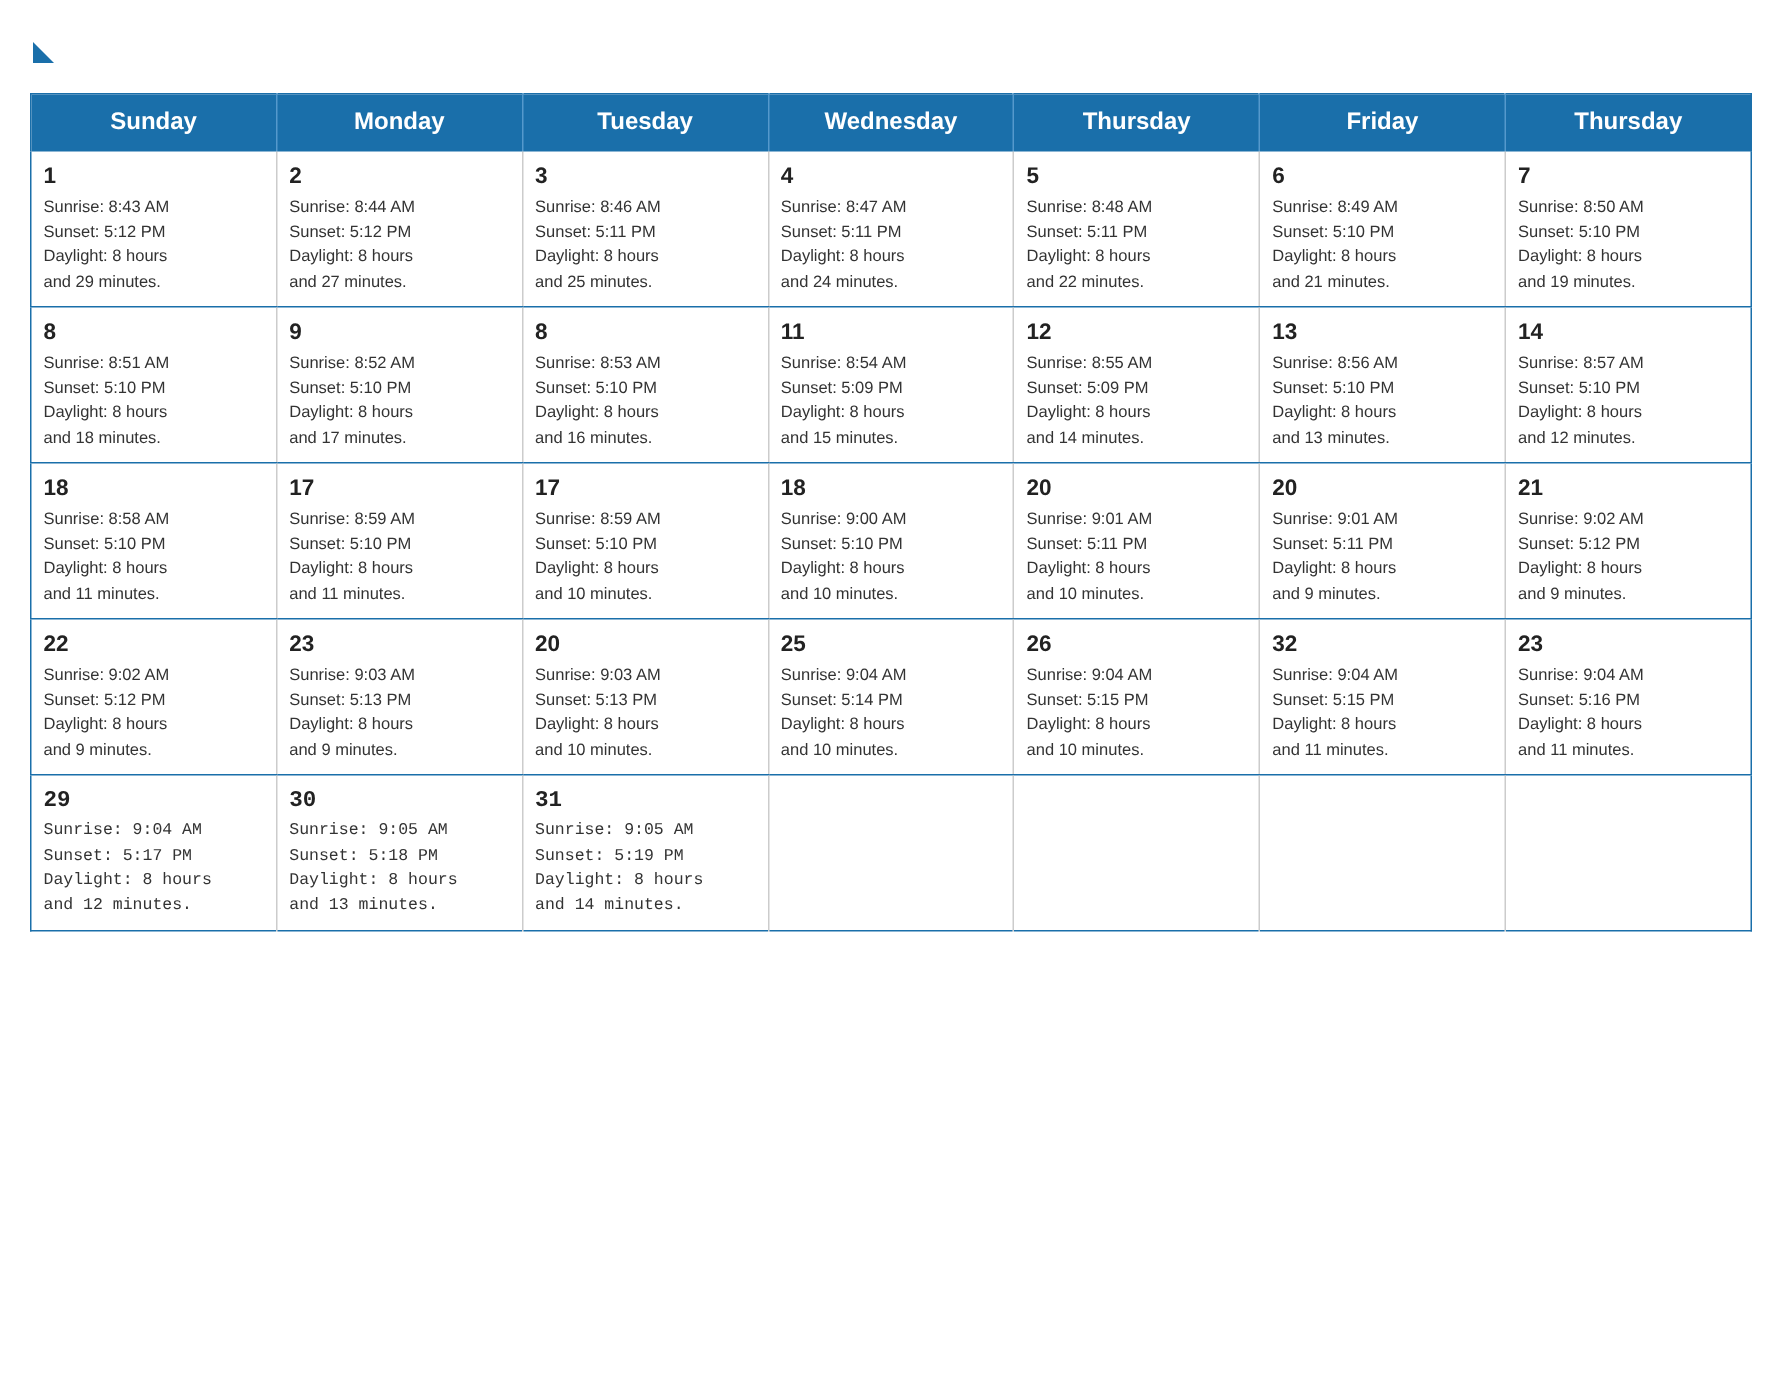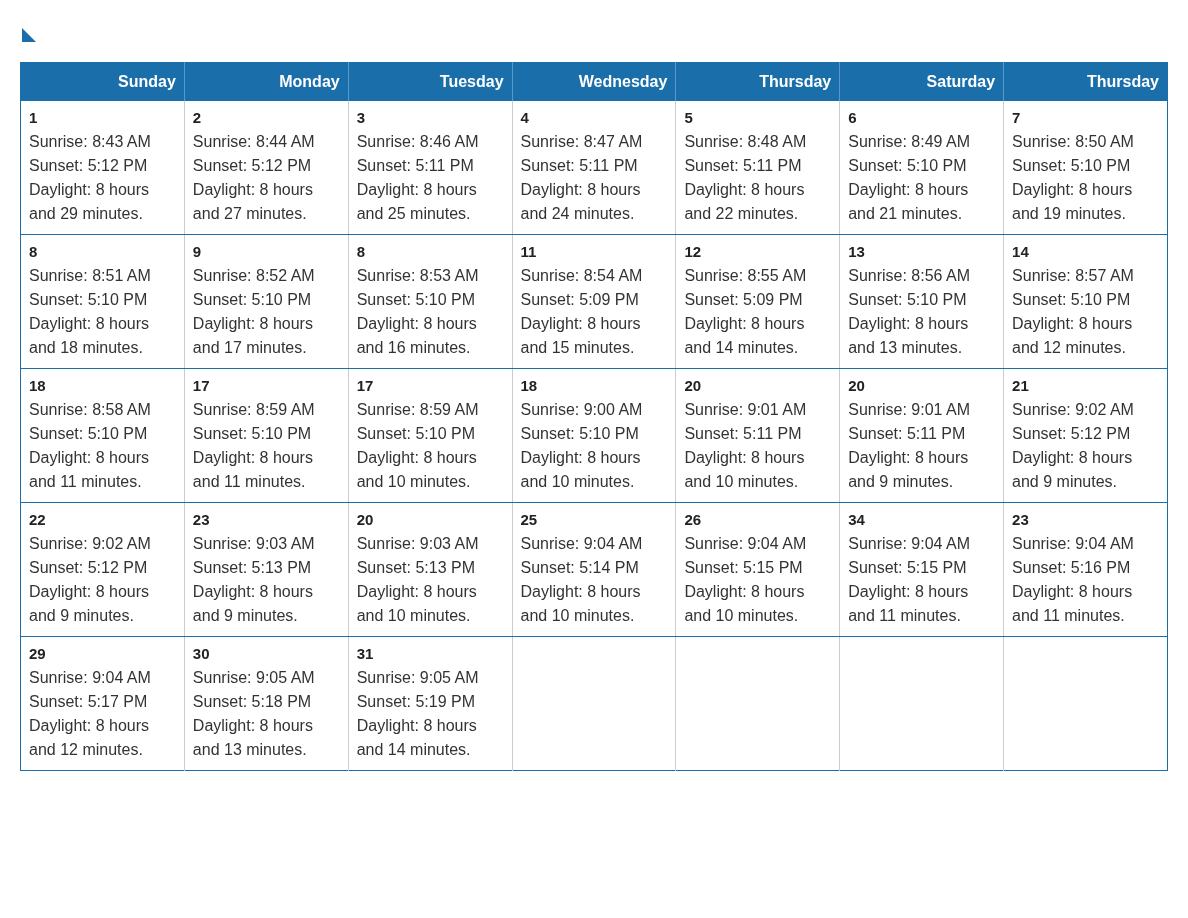--- a/index.html
+++ b/index.html
@@ -63,21 +63,21 @@
     }
     .calendar {
       width: 100%;
       border-collapse: collapse;
       border: 1px solid #1a6faa;
     }
     .calendar th {
       background-color: #1a6faa;
       color: #fff;
       padding: 10px 8px;
-      text-align: right;
+      text-align: center;
       font-size: 16px;
       font-weight: bold;
       border-right: 1px solid #5599cc;
     }
     .calendar th:last-child {
       border-right: none;
     }
     .calendar td {
       vertical-align: top;
       padding: 8px;
@@ -86,30 +86,31 @@
       width: 14.28%;
       font-size: 13px;
       color: #333;
       min-height: 100px;
     }
     .calendar td:last-child {
       border-right: none;
     }
     .calendar tr:last-child td {
       border-bottom: none;
+      font-family: Liberation Mono, monospace;
     }
     .day-number {
       font-size: 15px;
       font-weight: bold;
       color: #222;
       margin-bottom: 4px;
       display: block;
     }
     .day-info {
-      font-size: 16px;
+      font-size: 11px;
       color: #333;
       line-height: 1.5;
     }
     .empty-cell {
       background: #fff;
     }
   </style>
 </head>
 <body>
 
@@ -128,21 +129,21 @@
 </div>
 
 <table class="calendar">
   <thead>
     <tr>
     <th>Sunday</th>
         <th>Monday</th>
         <th>Tuesday</th>
         <th>Wednesday</th>
         <th>Thursday</th>
-        <th>Saturday</th>
+        <th>Friday</th>
         <th>Thursday</th>
       </tr>
   </thead>
   <tbody id="calendar-body">
   <tr>
         <td>
           <span class="day-number">1</span>
         <div class="day-info">Sunrise: 8:43 AM<br>Sunset: 5:12 PM<br>Daylight: 8 hours<br>and 29 minutes.</div>
         </td>
         <td>
@@ -245,21 +246,21 @@
         </td>
         <td>
           <span class="day-number">25</span>
         <div class="day-info">Sunrise: 9:04 AM<br>Sunset: 5:14 PM<br>Daylight: 8 hours<br>and 10 minutes.</div>
         </td>
         <td>
           <span class="day-number">26</span>
         <div class="day-info">Sunrise: 9:04 AM<br>Sunset: 5:15 PM<br>Daylight: 8 hours<br>and 10 minutes.</div>
         </td>
         <td>
-          <span class="day-number">34</span>
+          <span class="day-number">32</span>
         <div class="day-info">Sunrise: 9:04 AM<br>Sunset: 5:15 PM<br>Daylight: 8 hours<br>and 11 minutes.</div>
         </td>
         <td>
           <span class="day-number">23</span>
         <div class="day-info">Sunrise: 9:04 AM<br>Sunset: 5:16 PM<br>Daylight: 8 hours<br>and 11 minutes.</div>
         </td>
       </tr>
       <tr>
         <td>
           <span class="day-number">29</span>

